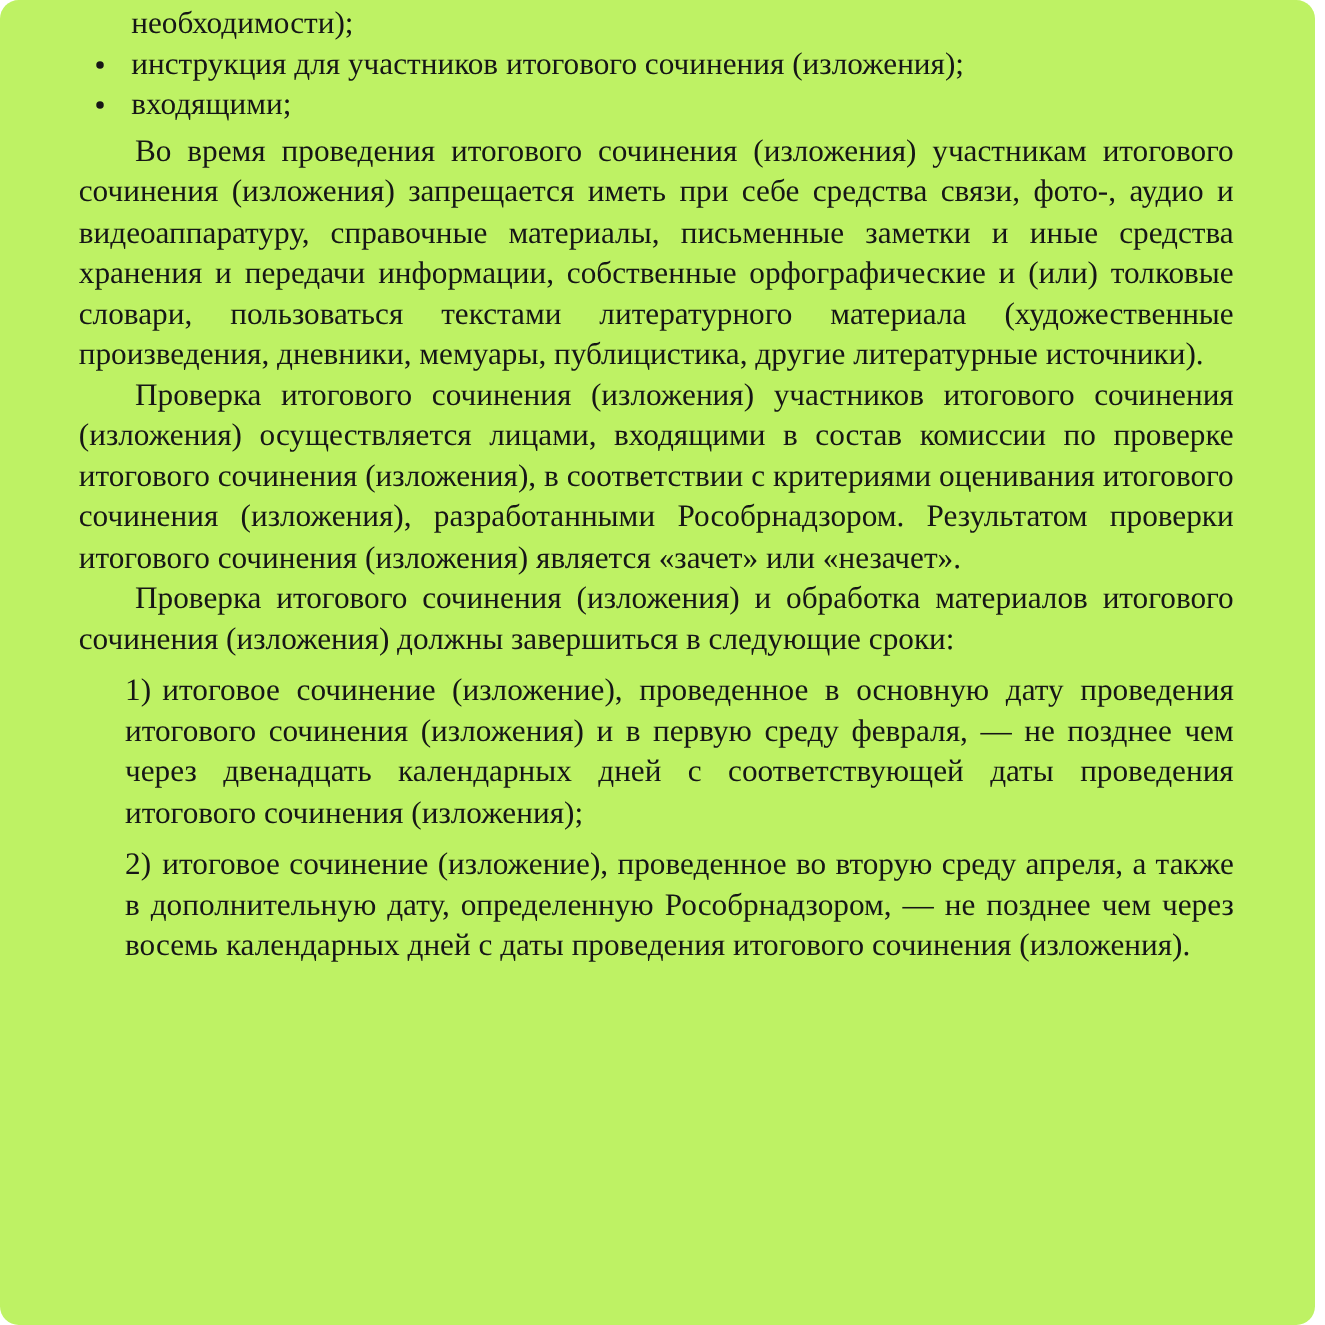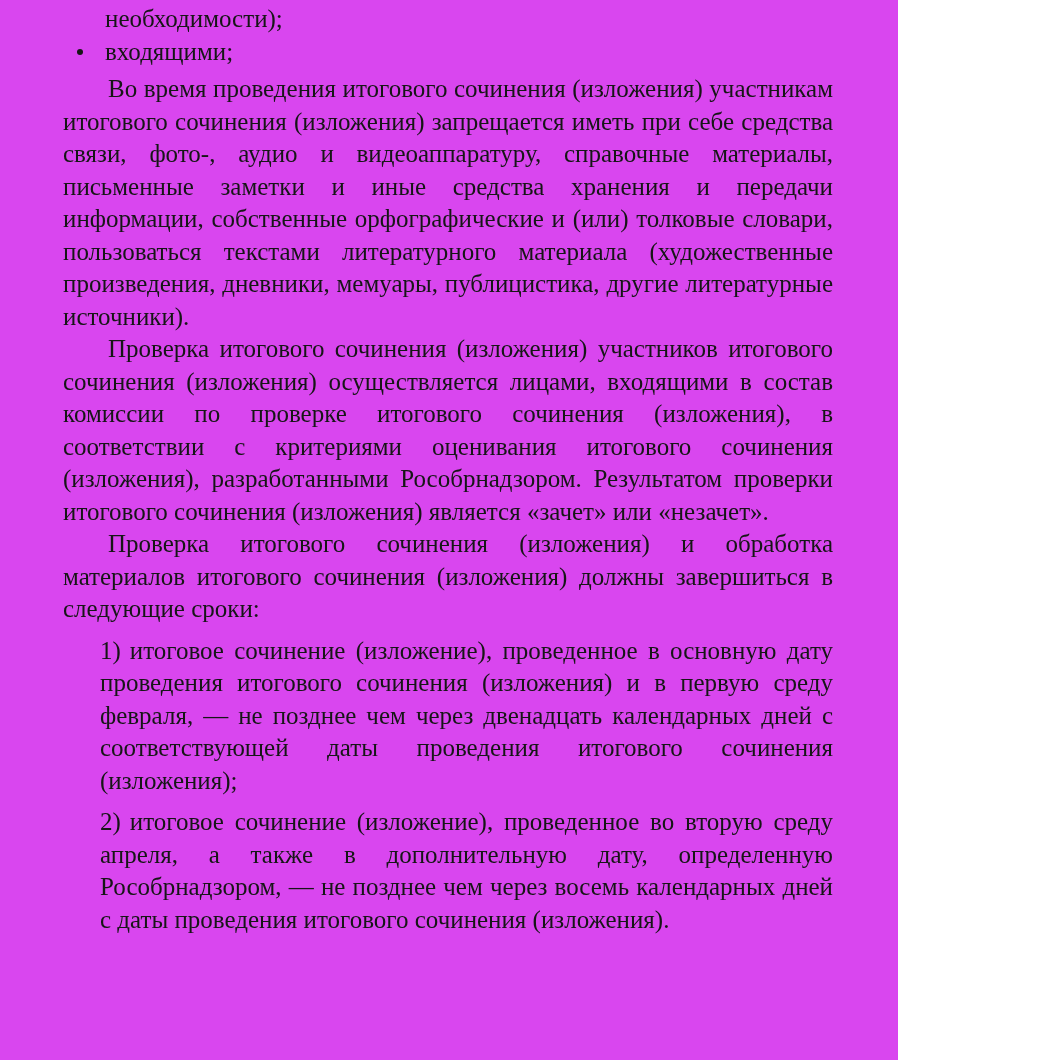--- a/index.html
+++ b/index.html
@@ -1,27 +1,28 @@
 <!DOCTYPE html>
 <html><head>
 <meta charset="utf-8">
 <style>
   html, body { margin: 0; padding: 0; background: #ffffff; }
   .page {
     position: relative;
-    width: 898px;
+    width: 1052px;
     height: 1060px;
     box-sizing: border-box;
-    background: #d946ef;
+    background: #bef264;
     padding: 3px 65px 0 63px;
     overflow: hidden;
     font-family: "Liberation Serif", "DejaVu Serif", serif;
     font-size: 25px;
     line-height: 32.5px;
     color: #161616;
+    border-radius: 15px;
     -webkit-font-smoothing: antialiased;
   }
   .hang-line {
     margin-left: 42px;
     text-align: left;
   }
   .bullet-item {
     position: relative;
     padding-left: 42px;
     text-align: justify;
@@ -50,20 +51,24 @@
     padding-right: 9px;
   }
 </style>
 </head>
 <body>
 
 <div class="page">
 
   <div class="hang-line">необходимости);</div>
 
+  <div class="bullet-item">
+    <span class="bullet-dot"></span>
+    <span>инструкция для участников итогового сочинения (изложения);</span>
+  </div>
 
   <div class="bullet-item">
     <span class="bullet-dot"></span>
     <span>входящими;</span>
   </div>
 
 
   <p class="para gap-top">Во время проведения итогового сочинения (изложения) участникам итогового сочинения (изложения) запрещается иметь при себе средства связи, фото-, аудио и видеоаппаратуру, справочные материалы, письменные заметки и иные средства хранения и передачи информации, собственные орфографические и (или) толковые словари, пользоваться текстами литературного материала (художественные произведения, дневники, мемуары, публицистика, другие литературные источники).</p>
 
 

